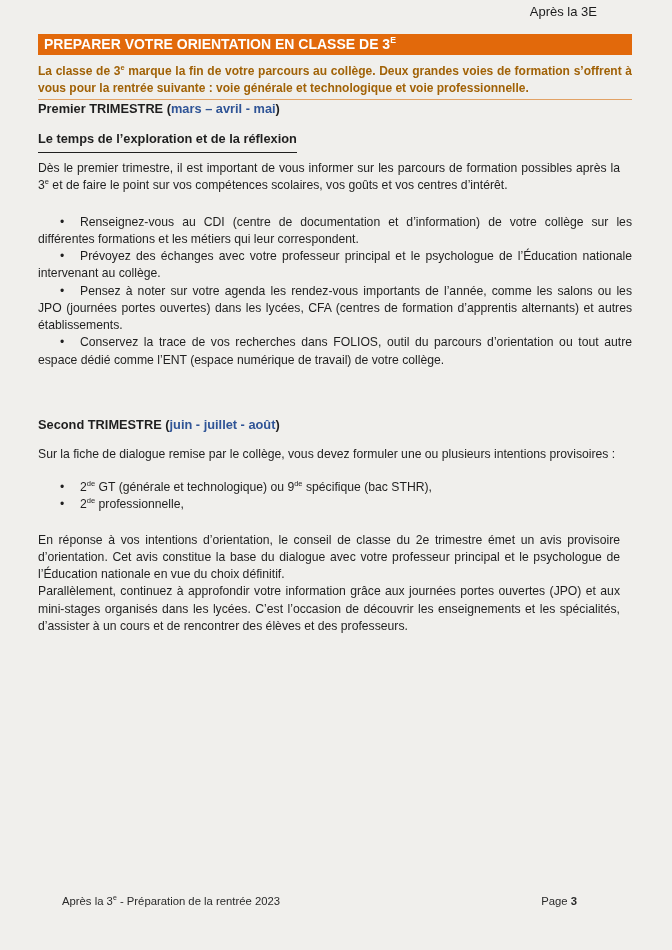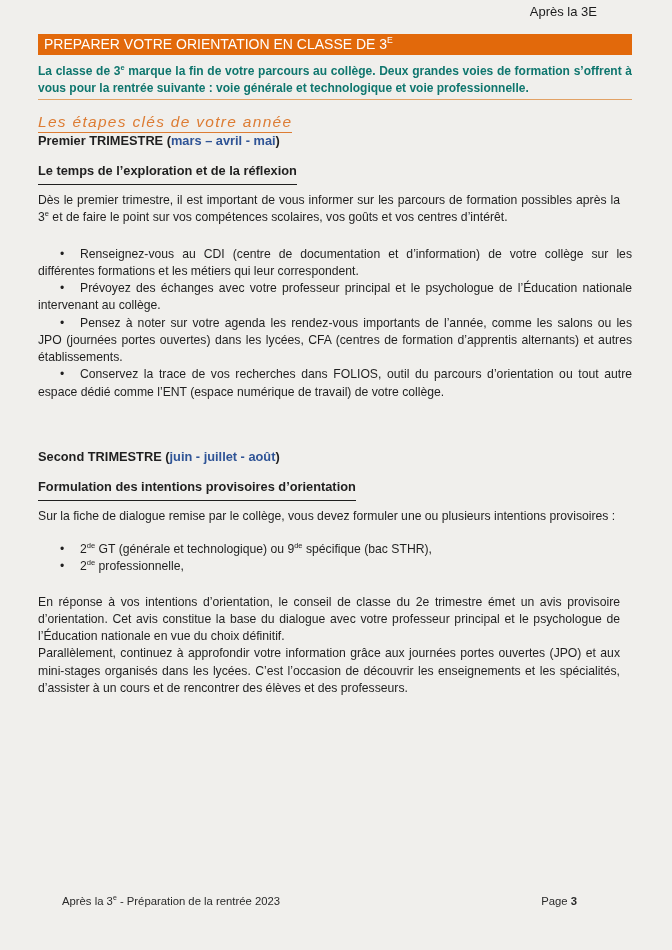--- a/index.html
+++ b/index.html
@@ -22,29 +22,29 @@
   .header-right{
     margin:4px 35px 0 0;
     text-align:right;
     font-size:13px;
     color:#1c1c1c;
   }
   .banner{
     margin-top:15px;
     background:#e2690b;
     color:#ffffff;
-    font-weight:normal;
+    font-weight:bold;
     font-size:14px;
     line-height:17px;
     padding:2px 6px 2px 6px;
     white-space:nowrap;
   }
   .intro{
     margin:8px 0 0 0;
-    color:#0f766e;
+    color:#a16207;
     font-weight:bold;
     font-size:12px;
     line-height:16.5px;
     text-align:justify;
   }
   .rule{
     border:0;border-top:1px solid #e2a265;
     margin:3px 0 0 0;
   }
   .key-steps{
@@ -125,44 +125,38 @@
     <div class="header-right">Après la 3E</div>
 
     <div class="banner">
       <span><span>PREPARER VOTRE ORIENTATION EN CLASSE DE 3</span><sup>E</sup></span>
     </div>
 
     <p class="intro"><span>La classe de 3</span><sup>e</sup><span> marque la fin de votre parcours au collège. Deux grandes voies de formation s’offrent à vous pour la rentrée suivante : voie générale et technologique et voie professionnelle.</span></p>
 
     <hr class="rule">
 
-    <h2 class="key-steps">
-      <span class="u-orange">Les étapes clés de votre année</span>
-    </h2>
 
     <h3 class="tri-title t1-title"><span>Premier TRIMESTRE (</span><span class="months">mars – avril - mai</span><span>)</span></h3>
 
     <h4 class="subtitle">
       <span class="u-black">Le temps de l’exploration et de la réflexion</span>
     </h4>
 
     <p class="para"><span>Dès le premier trimestre, il est important de vous informer sur les parcours de formation possibles après la 3</span><sup>e</sup><span> et de faire le point sur vos compétences scolaires, vos goûts et vos centres d’intérêt.</span></p>
 
     <div class="list list1">
       <p class="li"><span class="marker">•</span><span><span>Renseignez-vous au CDI (centre de documentation et d’information) de votre collège sur les différentes formations et les métiers qui leur correspondent.</span></span></p>
       <p class="li"><span class="marker">•</span><span><span>Prévoyez des échanges avec votre professeur principal et le psychologue de l’Éducation nationale intervenant au collège.</span></span></p>
       <p class="li"><span class="marker">•</span><span><span>Pensez à noter sur votre agenda les rendez-vous importants de l’année, comme les salons ou les JPO (journées portes ouvertes) dans les lycées, CFA (centres de formation d’apprentis alternants) et autres établissements.</span></span></p>
       <p class="li"><span class="marker">•</span><span><span>Conservez la trace de vos recherches dans FOLIOS, outil du parcours d’orientation ou tout autre espace dédié comme l’ENT (espace numérique de travail) de votre collège.</span></span></p>
     </div>
 
     <h3 class="tri-title t2-title"><span>Second TRIMESTRE (</span><span class="months">juin - juillet - août</span><span>)</span></h3>
 
-    <h4 class="subtitle">
-      <span class="u-black">Formulation des intentions provisoires d’orientation</span>
-    </h4>
 
     <p class="para">Sur la fiche de dialogue remise par le collège, vous devez formuler une ou plusieurs intentions provisoires :</p>
 
     <div class="list list2">
       <p class="li"><span class="marker">•</span><span><span>2</span><sup>de</sup><span> GT (générale et technologique) ou 9</span><sup>de</sup><span> spécifique (bac STHR),</span></span></p>
       <p class="li"><span class="marker">•</span><span><span>2</span><sup>de</sup><span> professionnelle,</span></span></p>
     </div>
 
     <p class="para mt18">En réponse à vos intentions d’orientation, le conseil de classe du 2e trimestre émet un avis provisoire d’orientation. Cet avis constitue la base du dialogue avec votre professeur principal et le psychologue de l’Éducation nationale en vue du choix définitif.</p>
 

